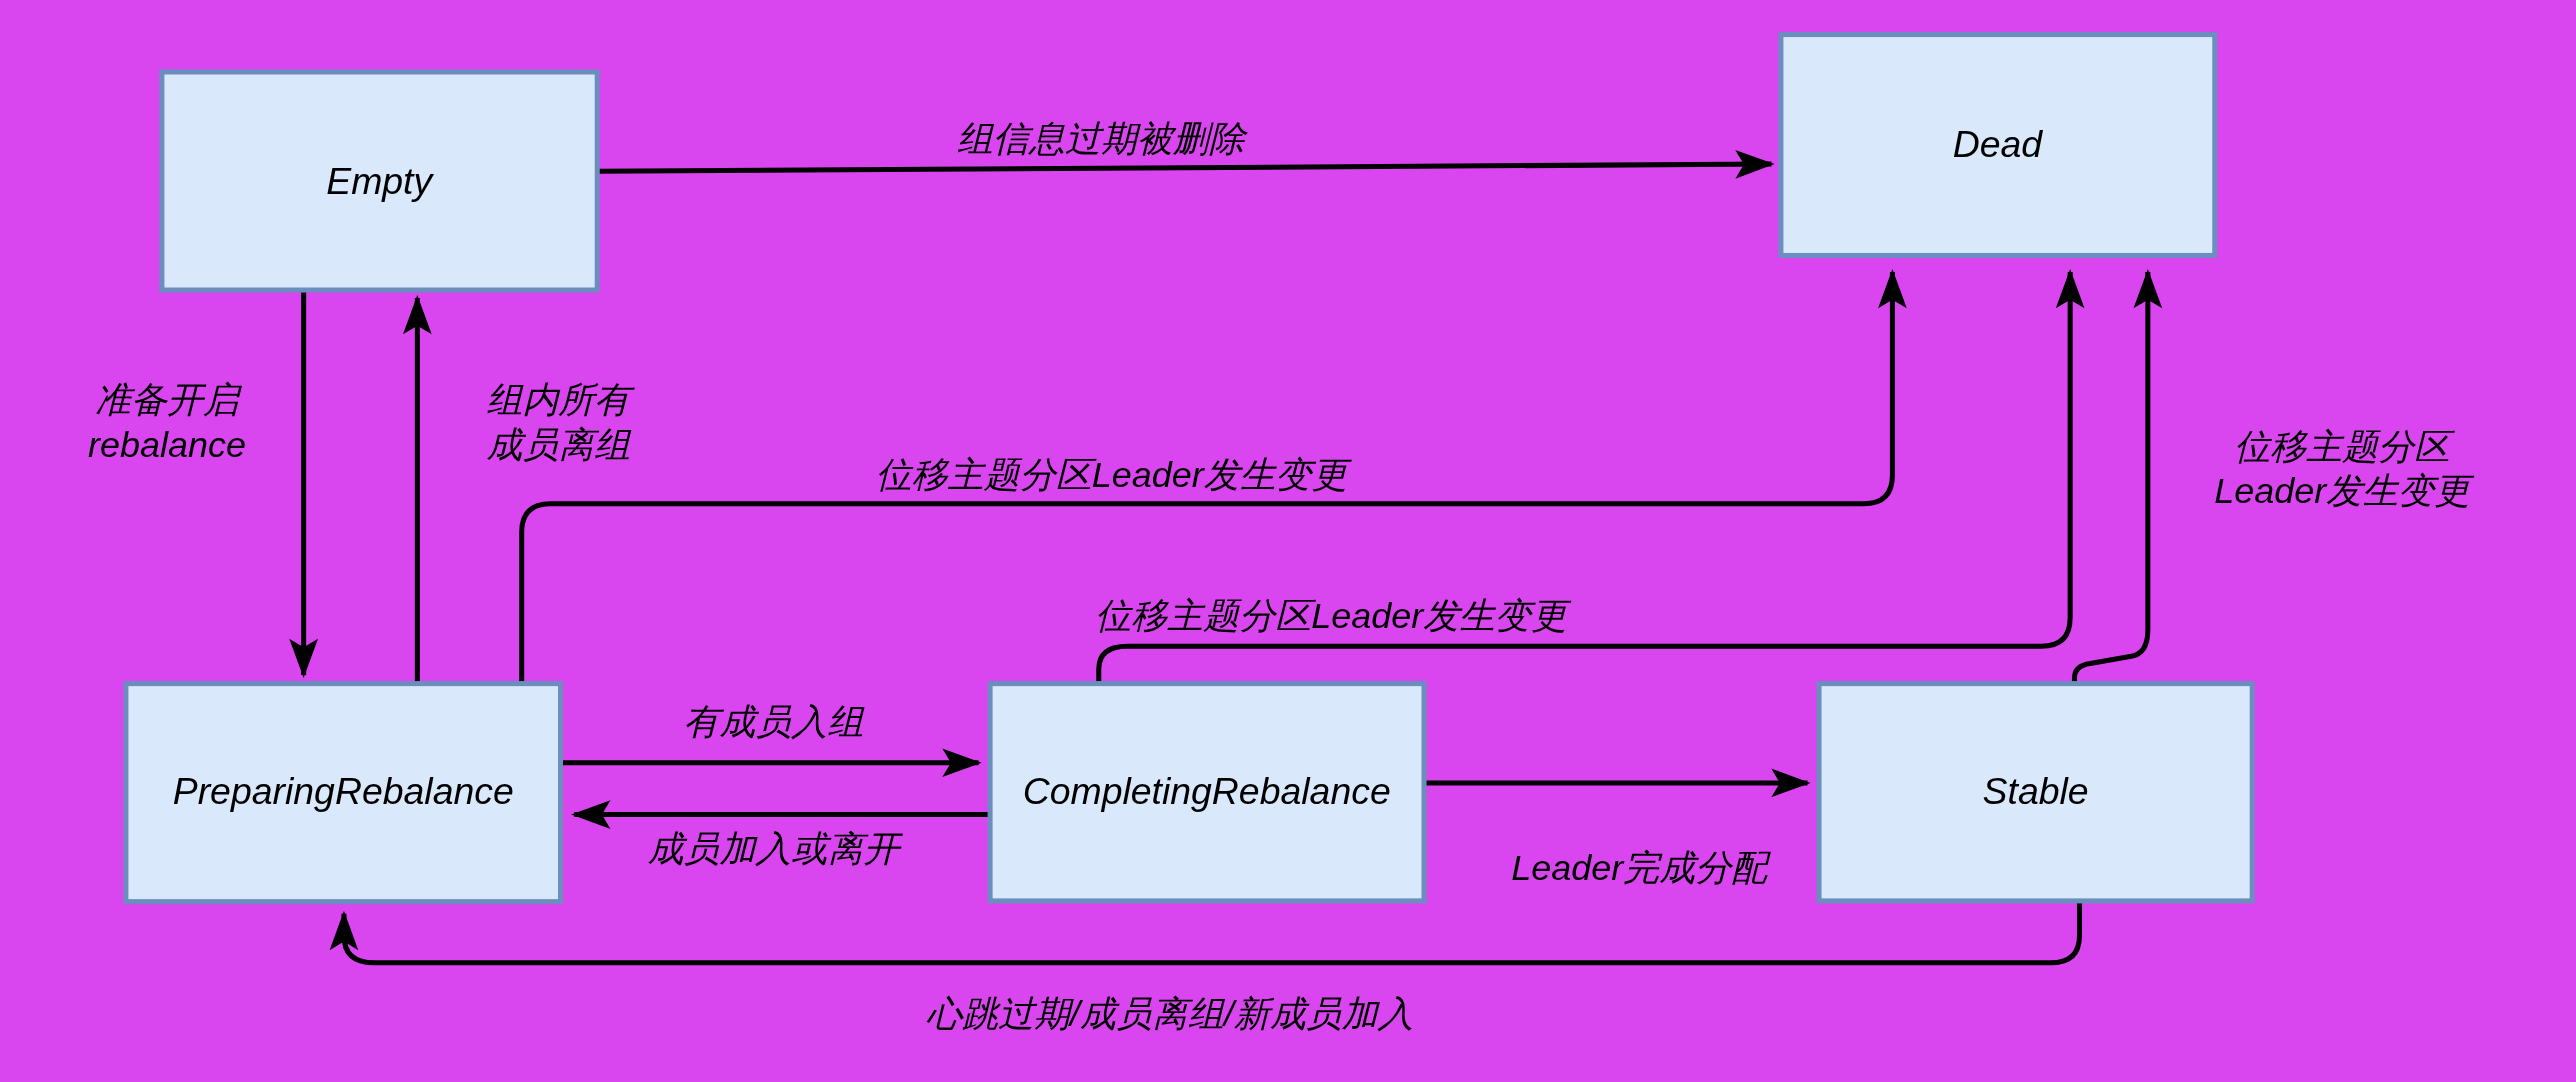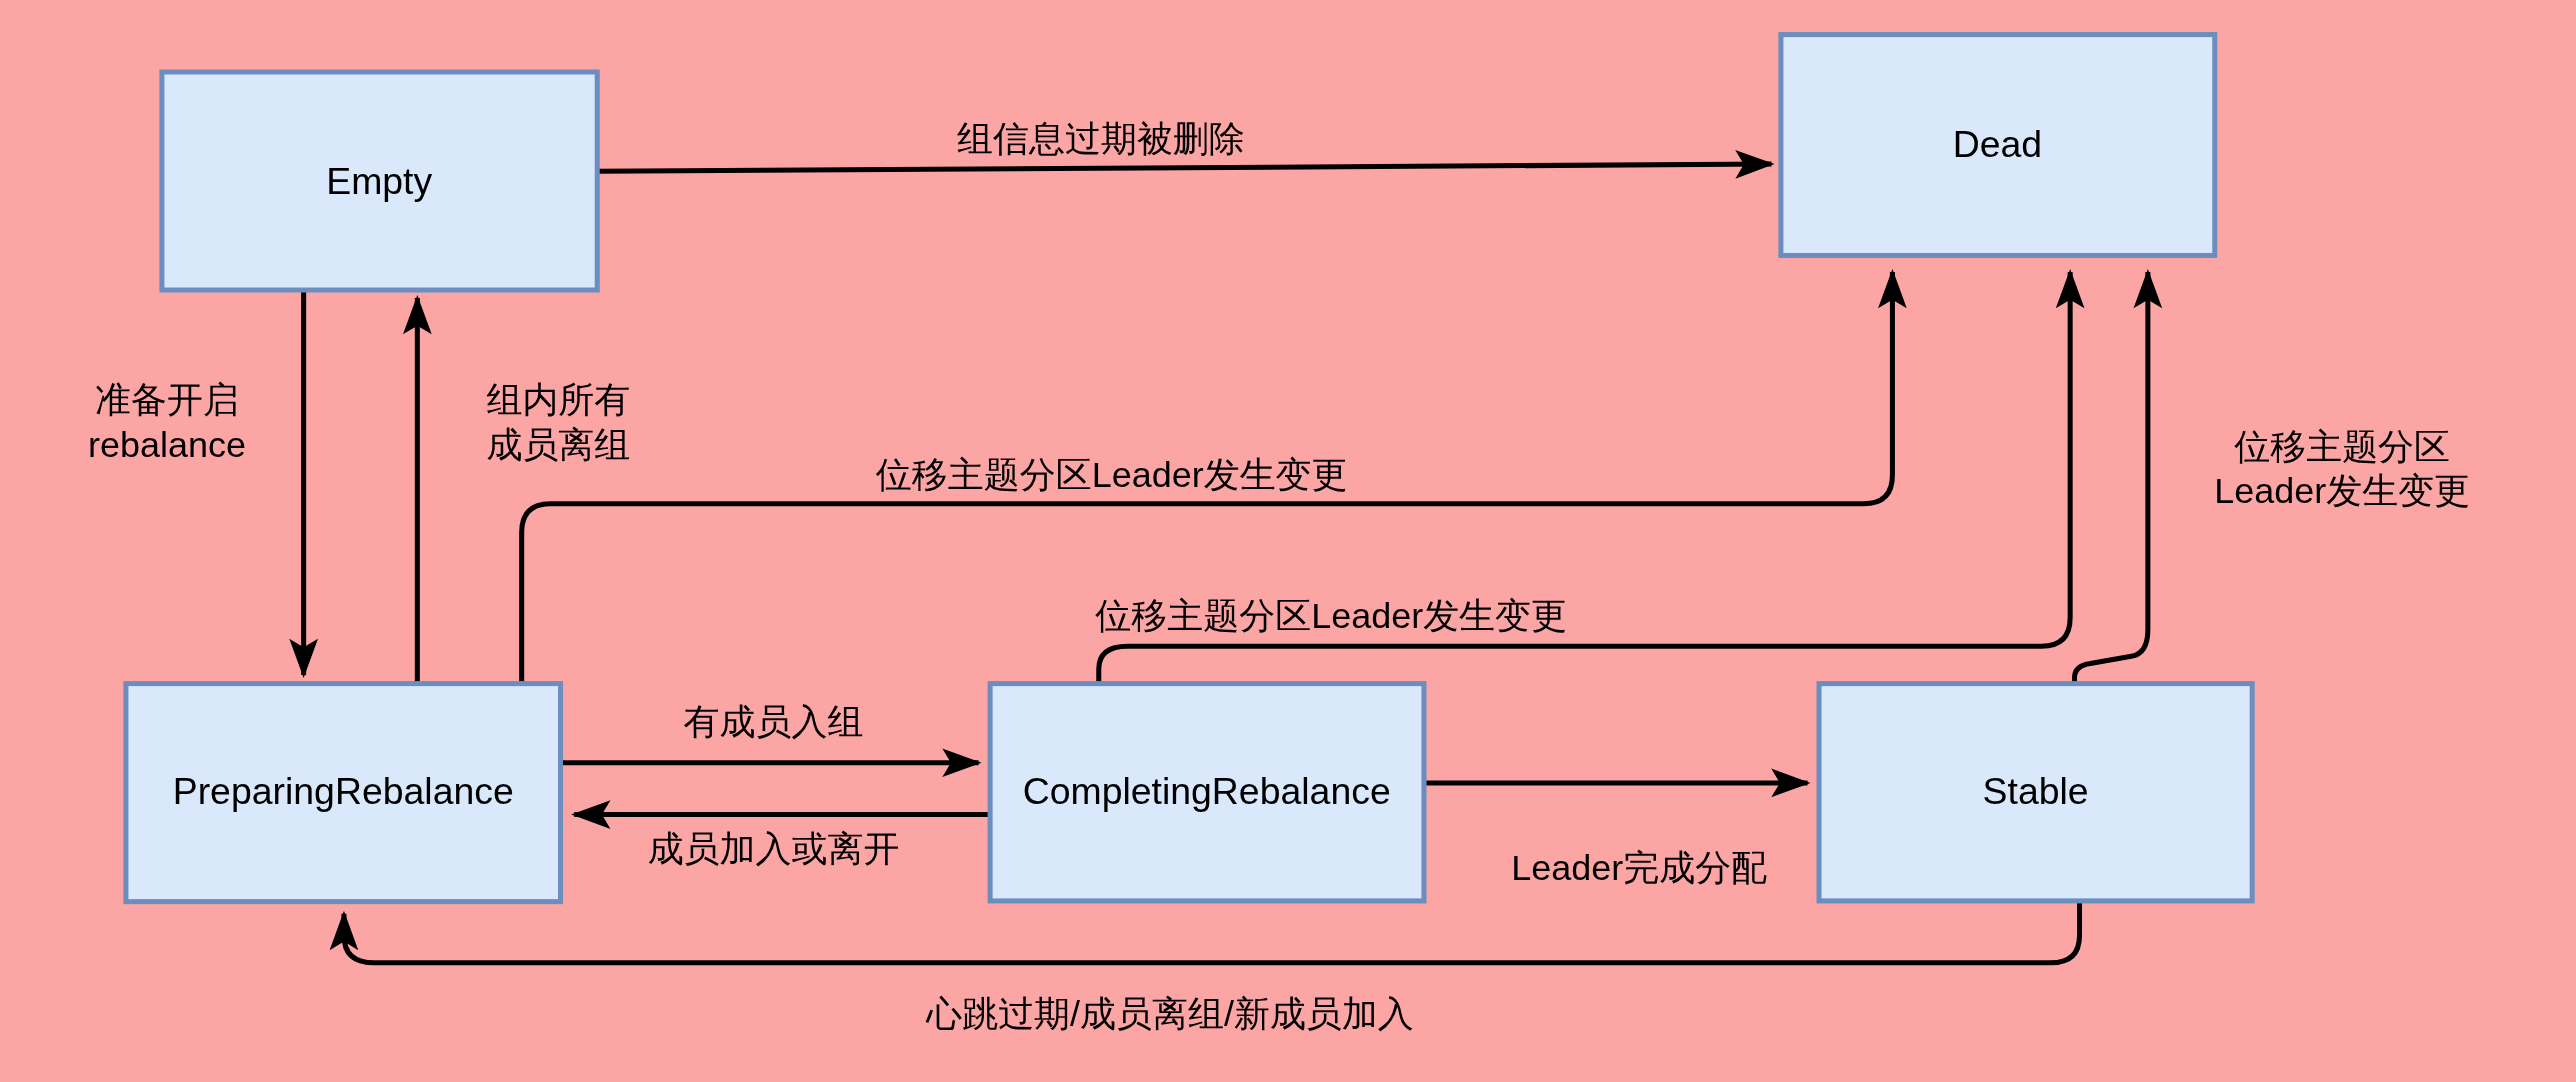--- a/index.html
+++ b/index.html
@@ -7,22 +7,23 @@
     padding: 0;
     background: #ffffff;
   }
   body {
     font-family: "Liberation Sans", "DejaVu Sans", sans-serif;
   }
   #diagram-root {
     position: relative;
     width: 2576px;
     height: 1083px;
-    background: #fca5a5;
+    background: #d946ef;
     overflow: hidden;
+    font-style: italic;
   }
   svg.diagram-canvas {
     display: block;
     width: 2576px;
     height: 1083px;
   }
   .state-box-rect {
     fill: #dae8fc;
     stroke: #6c8ebf;
     stroke-width: 7;

